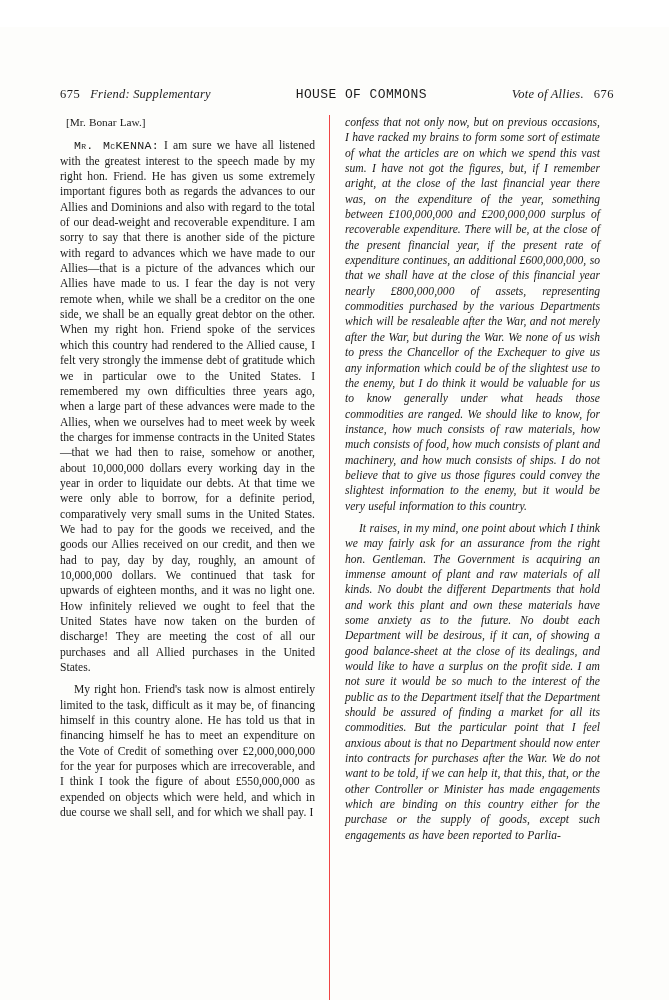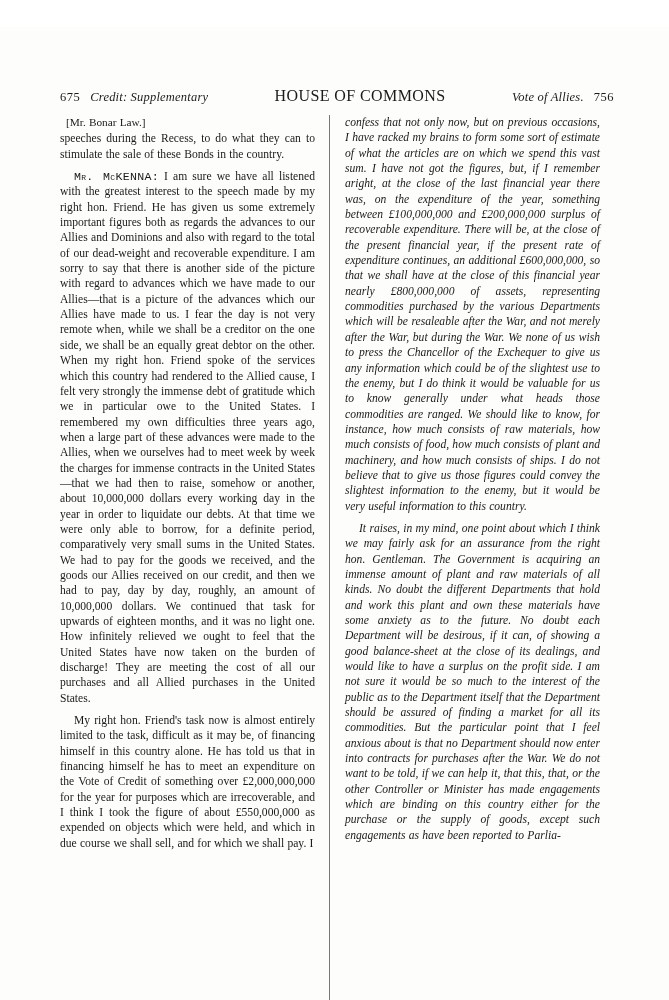--- a/index.html
+++ b/index.html
@@ -48,22 +48,23 @@
     align-items: baseline;
     justify-content: space-between;
     padding: 0 10px;
   }
   .header .italic {
     font-style: italic;
     font-size: 12.5px;
   }
   .header .caps {
     font-variant: normal;
-    font-size: 16px;
+    font-size: 13px;
     letter-spacing: 0.4px;
+    font-family: Liberation Mono, monospace;
   }
   
   .columns {
     position: absolute;
     top: 88px;
     left: 60px;
     right: 55px;
     bottom: 22px;
     display: flex;
     gap: 0;
@@ -117,32 +118,31 @@
   }
 </style>
 </head>
 <body>
 
 <div class="page">
 
   <div class="header">
     <span class="folio">675</span>
     <span class="mid">
-      <span class="italic">Credit: Supplementary</span>
+      <span class="italic">Friend: Supplementary</span>
       <span class="caps">HOUSE OF COMMONS</span>
       <span class="italic">Vote of Allies.</span>
     </span>
-    <span class="folio">756</span>
+    <span class="folio">676</span>
   </div>
 
   <div class="columns">
 
     <div class="col left">
       <div class="p bracket-line">[Mr. Bonar Law.]</div>
-      <div class="p noindent">speeches during the Recess, to do what they can to stimulate the sale of these Bonds in the country.</div>
       <div class="gap"></div>
       <div class="p"><span class="speaker">Mr. McKENNA:</span><span> I am sure we have all listened with the greatest interest to the speech made by my right hon. Friend. He has given us some extremely important figures both as regards the advances to our Allies and Dominions and also with regard to the total of our dead-weight and recoverable expenditure. I am sorry to say that there is another side of the picture with regard to advances which we have made to our Allies—that is a picture of the advances which our Allies have made to us. I fear the day is not very remote when, while we shall be a creditor on the one side, we shall be an equally great debtor on the other. When my right hon. Friend spoke of the services which this country had rendered to the Allied cause, I felt very strongly the immense debt of gratitude which we in particular owe to the United States. I remembered my own difficulties three years ago, when a large part of these advances were made to the Allies, when we ourselves had to meet week by week the charges for immense contracts in the United States—that we had then to raise, somehow or another, about 10,000,000 dollars every working day in the year in order to liquidate our debts. At that time we were only able to borrow, for a definite period, comparatively very small sums in the United States. We had to pay for the goods we received, and the goods our Allies received on our credit, and then we had to pay, day by day, roughly, an amount of 10,000,000 dollars. We continued that task for upwards of eighteen months, and it was no light one. How infinitely relieved we ought to feel that the United States have now taken on the burden of discharge! They are meeting the cost of all our purchases and all Allied purchases in the United States.</span></div>
       <div class="gap"></div>
       <div class="p">My right hon. Friend's task now is almost entirely limited to the task, difficult as it may be, of financing himself in this country alone. He has told us that in financing himself he has to meet an expenditure on the Vote of Credit of something over £2,000,000,000 for the year for purposes which are irrecoverable, and I think I took the figure of about £550,000,000 as expended on objects which were held, and which in due course we shall sell, and for which we shall pay. I</div>
     </div>
 
     <div class="col right">
       <div class="p noindent">confess that not only now, but on previous occasions, I have racked my brains to form some sort of estimate of what the articles are on which we spend this vast sum. I have not got the figures, but, if I remember aright, at the close of the last financial year there was, on the expenditure of the year, something between £100,000,000 and £200,000,000 surplus of recoverable expenditure. There will be, at the close of the present financial year, if the present rate of expenditure continues, an additional £600,000,000, so that we shall have at the close of this financial year nearly £800,000,000 of assets, representing commodities purchased by the various Departments which will be resaleable after the War, and not merely after the War, but during the War. We none of us wish to press the Chancellor of the Exchequer to give us any information which could be of the slightest use to the enemy, but I do think it would be valuable for us to know generally under what heads those commodities are ranged. We should like to know, for instance, how much consists of raw materials, how much consists of food, how much consists of plant and machinery, and how much consists of ships. I do not believe that to give us those figures could convey the slightest information to the enemy, but it would be very useful information to this country.</div>
       <div class="gap"></div>
       <div class="p">It raises, in my mind, one point about which I think we may fairly ask for an assurance from the right hon. Gentleman. The Government is acquiring an immense amount of plant and raw materials of all kinds. No doubt the different Departments that hold and work this plant and own these materials have some anxiety as to the future. No doubt each Department will be desirous, if it can, of showing a good balance-sheet at the close of its dealings, and would like to have a surplus on the profit side. I am not sure it would be so much to the interest of the public as to the Department itself that the Department should be assured of finding a market for all its commodities. But the particular point that I feel anxious about is that no Department should now enter into contracts for purchases after the War. We do not want to be told, if we can help it, that this, that, or the other Controller or Minister has made engagements which are binding on this country either for the purchase or the supply of goods, except such engagements as have been reported to Parlia-</div>

